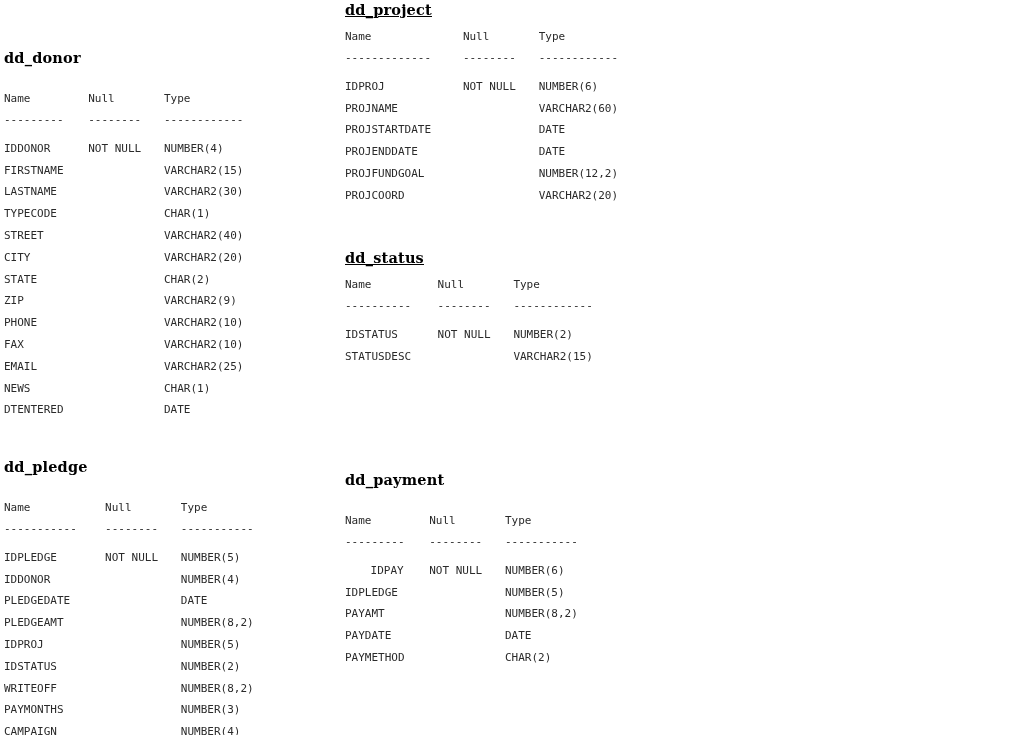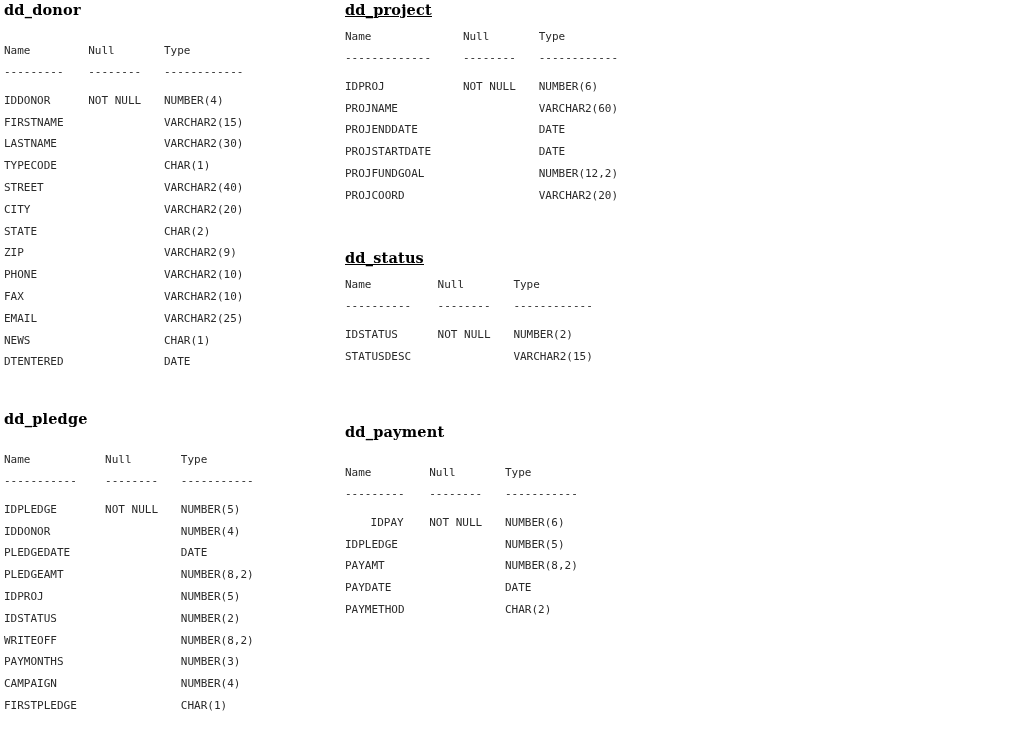--- a/index.html
+++ b/index.html
@@ -65,21 +65,21 @@
     font-size: 1px;
   }
 
   
   #block-dd_donor   { left: 4px;   top: 2px; }
   #block-dd_pledge  { left: 4px;   top: 411px; }
   #block-dd_project { left: 345px; top: 2px; }
   #block-dd_status  { left: 345px; top: 250px; }
   #block-dd_payment { left: 345px; top: 424px; }
 
-  .title-gap-lg { margin-bottom: 22px; }
+  .title-gap-lg { margin-bottom: 22px; margin-top: 48px; }
   .title-gap-sm { margin-bottom: 8px; text-decoration: underline; }
 </style>
 </head>
 <body>
 
 <div class="schema-page">
     <div class="table-block" id="block-dd_donor">
       <div class="table-title title-gap-lg">dd_donor</div>
       <table class="desc-table">
         <tbody>
@@ -185,26 +185,26 @@
             <td class="col-name" style="width: 117.88px;">IDPROJ</td>
             <td class="col-null" style="width: 75.78px;">NOT NULL</td>
             <td class="col-type" style="width: 109.46px;">NUMBER(6)</td>
           </tr>
           <tr class="data-row">
             <td class="col-name" style="width: 117.88px;">PROJNAME</td>
             <td class="col-null" style="width: 75.78px;"></td>
             <td class="col-type" style="width: 109.46px;">VARCHAR2(60)</td>
           </tr>
           <tr class="data-row">
+            <td class="col-name" style="width: 117.88px;">PROJSTARTDATE</td>
+            <td class="col-null" style="width: 75.78px;"></td>
+            <td class="col-type" style="width: 109.46px;">DATE</td>
+          </tr>
+          <tr class="data-row">
             <td class="col-name" style="width: 117.88px;">PROJENDDATE</td>
-            <td class="col-null" style="width: 75.78px;"></td>
-            <td class="col-type" style="width: 109.46px;">DATE</td>
-          </tr>
-          <tr class="data-row">
-            <td class="col-name" style="width: 117.88px;">PROJSTARTDATE</td>
             <td class="col-null" style="width: 75.78px;"></td>
             <td class="col-type" style="width: 109.46px;">DATE</td>
           </tr>
           <tr class="data-row">
             <td class="col-name" style="width: 117.88px;">PROJFUNDGOAL</td>
             <td class="col-null" style="width: 75.78px;"></td>
             <td class="col-type" style="width: 109.46px;">NUMBER(12,2)</td>
           </tr>
           <tr class="data-row">
             <td class="col-name" style="width: 117.88px;">PROJCOORD</td>

